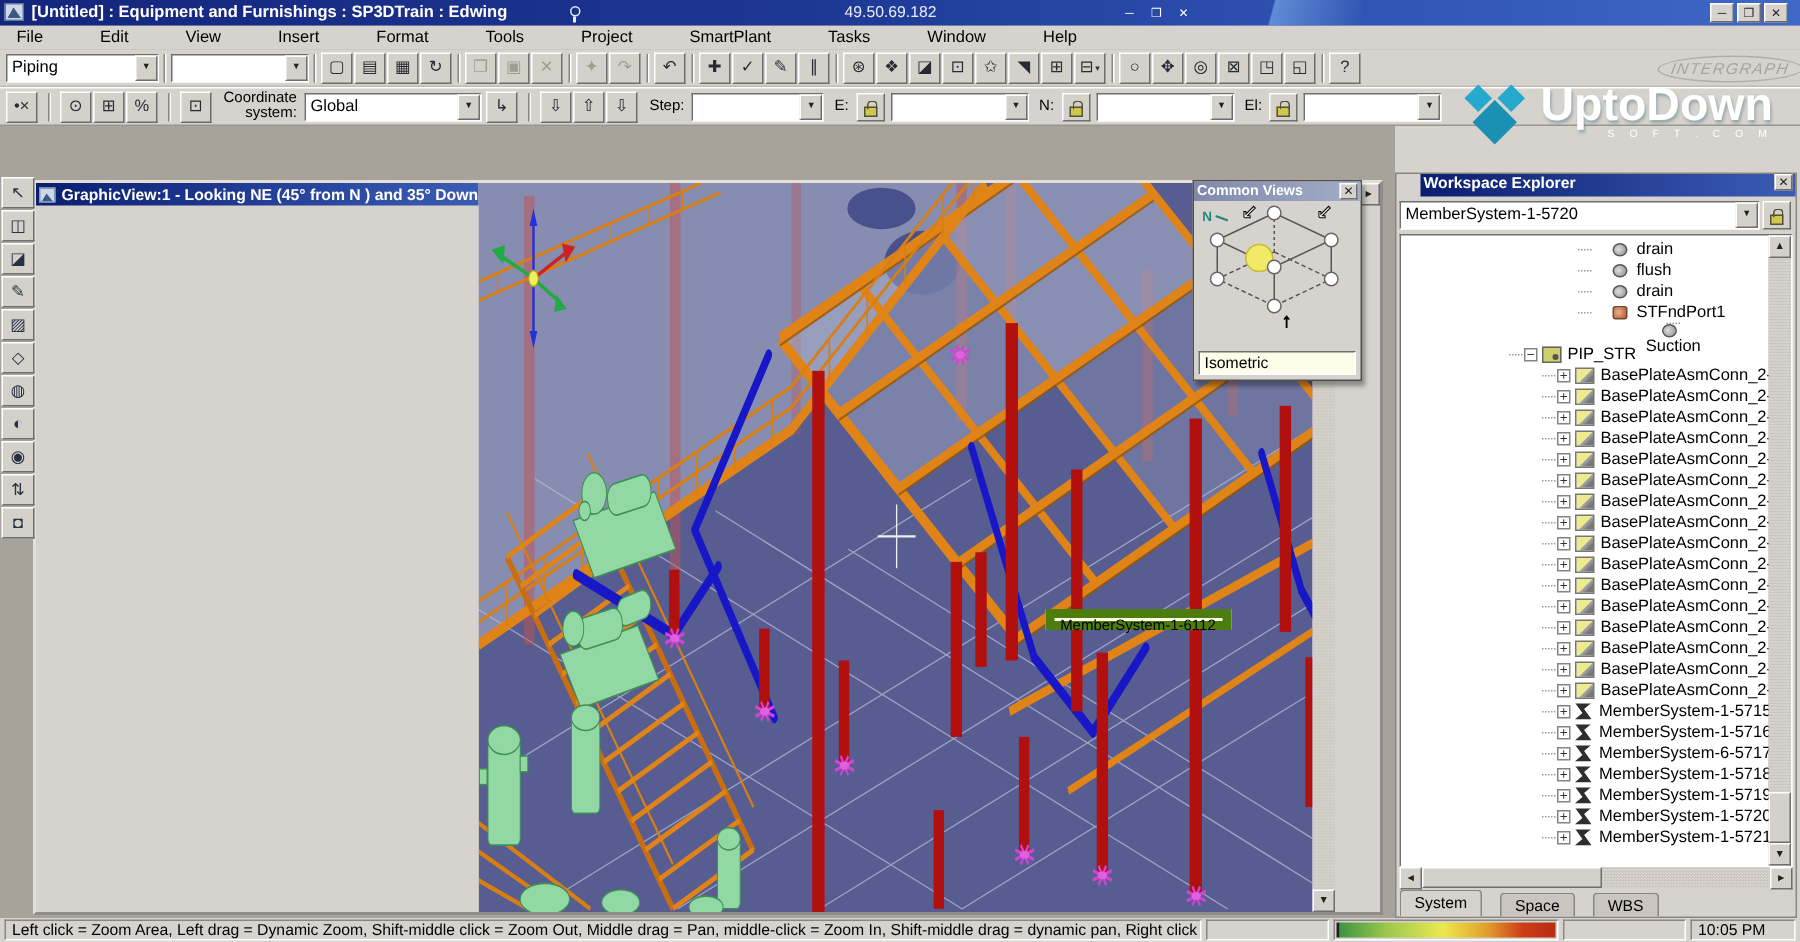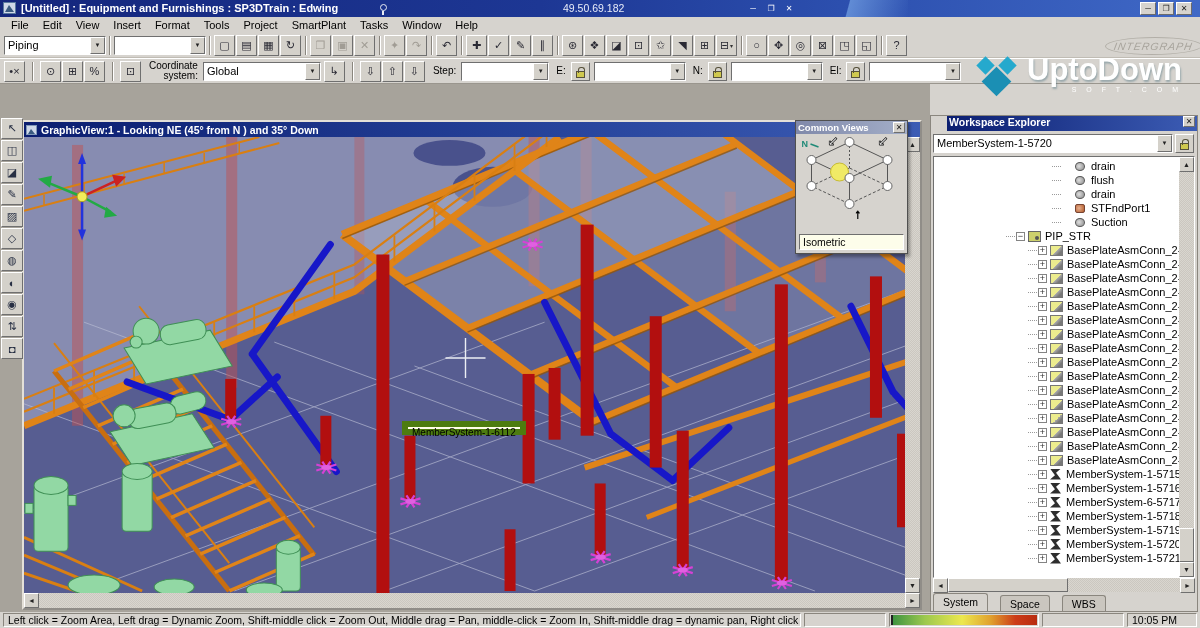--- a/index.html
+++ b/index.html
@@ -17,21 +17,21 @@
   .tb-pin { position:absolute; left:380px; top:4px; width:7px; height:7px; border:1.5px solid #e8ecf4; border-radius:50%; }
   .tb-pin::after { content:""; position:absolute; left:1px; top:6px; width:1.5px; height:4px; background:#e8ecf4; }
   .tb-ip { position:absolute; left:563px; top:2px; font-size:10.5px; color:#e8ecf8; }
   .winctl { position:absolute; top:2px; display:flex; gap:2px; }
   .winctl.inner { left:745px; }
   .winctl.outer { left:1140px; }
   .wbtn { width:16px; height:13px; background:#d6d3ce; border:1px solid; border-color:#fff #6b6b6b #6b6b6b #fff; font-size:8px; line-height:11px; text-align:center; color:#222; }
   .winctl.inner .wbtn { background:transparent; border-color:transparent; color:#fff; font-weight:bold; }
 
   
-  .menubar { position:absolute; left:0; top:17px; width:1200px; height:16px; background:#d6d3ce; display:flex; align-items:center; padding-left:4px; z-index:19; }
+  .menubar { position:absolute; left:0; top:17px; width:1200px; height:16px; background:#d6d3ce; display:flex; align-items:center; padding-left:4px; z-index:19;gap:24px; }
   .menu-item { padding:1px 7px 2px; white-space:nowrap; }
 
   
   .toolbar1 { position:absolute; left:0; top:33px; width:1200px; height:25px; background:#d6d3ce; border-bottom:1px solid #c0bcb4; display:flex; align-items:center; padding-left:4px; z-index:18; }
   .toolbar2 { position:absolute; left:0; top:58px; width:1200px; height:26px; background:#d6d3ce; border-top:1px solid #fff; border-bottom:1px solid #9a968e; display:flex; align-items:center; padding-left:4px; gap:3px; z-index:18; }
   .tbtn { width:21px; height:21px; background:#d4d1ca; border:1px solid; border-color:#fff #6f6f6f #6f6f6f #fff; display:flex; align-items:center; justify-content:center; margin-right:1px; flex:none; }
   .tbtn .glyph { font-size:11px; color:#2a2a34; line-height:1; }
   .tbtn.dis .glyph { color:#a19d95; }
   .tbtn .dd { font-size:6px; margin-left:1px; color:#333; }
   .sep { width:2px; height:19px; border-left:1px solid #8a867e; border-right:1px solid #fff; margin:0 3px; flex:none; }
@@ -57,21 +57,21 @@
   
   .workspace { position:absolute; left:0; top:84px; width:930px; height:528px; background:#a7a39b; }
   .sidearea  { position:absolute; left:930px; top:84px; width:270px; height:528px; background:#d6d3ce; }
 
   
   .left-toolbar { position:absolute; left:1px; top:118px; width:24px; display:flex; flex-direction:column; z-index:5; }
   .ltbtn { width:22px; height:21px; margin-bottom:1px; background:#d4d1ca; border:1px solid; border-color:#fff #6f6f6f #6f6f6f #fff; display:flex; align-items:center; justify-content:center; }
   .ltbtn .glyph { font-size:11px; color:#283044; }
 
   
-  .gview { position:absolute; left:22px; top:120px; width:900px; height:490px; border:2px outset #e4e0d8; background:#d6d3ce; display:flex; flex-direction:column; z-index:4; }
+  .gview { position:absolute; left:22px; top:120px; width:900px; height:490px; border:2px outset #e4e0d8; background:#d6d3ce; display:flex; flex-direction:row; z-index:4; }
   .gv-title { height:15px; background:linear-gradient(90deg,#0b1e70,#27449c 60%,#3c5cb4); color:#fff; display:flex; align-items:center; gap:4px; padding-left:2px; flex:none; }
   .gv-title .txt { font-weight:bold; font-size:10.5px; white-space:nowrap; }
   .gv-icon { width:11px; height:10px; background:#cfd8e8; border:1px solid #8098b8; position:relative; flex:none; }
   .gv-icon::after { content:""; position:absolute; left:1px; bottom:0; border-left:3px solid transparent; border-right:4px solid transparent; border-bottom:5px solid #3a5a80; }
   .gv-body { flex:1; display:flex; min-height:0; }
   .gv-viewport { position:relative; flex:1; overflow:hidden; }
   .gv-viewport svg { position:absolute; left:0; top:0; width:100%; height:100%; }
   .scrollbar-v { width:15px; background:#cdc9c2; display:flex; flex-direction:column; flex:none; }
   .scrollbar-h { height:15px; background:#cdc9c2; display:flex; flex:none; }
   .sbtn { width:15px; height:15px; background:#d4d1ca; border:1px solid; border-color:#fff #6f6f6f #6f6f6f #fff; font-size:7px; line-height:13px; text-align:center; color:#222; flex:none; }
@@ -617,21 +617,21 @@
           <span class="noexpand"></span>
           <span class="ti ti-nozzle"></span>
           <span>drain</span>
         </div>
         <div class="tree-row" style="padding-left: 118px;">
           <span class="tree-dash"></span>
           <span class="noexpand"></span>
           <span class="ti ti-port"></span>
           <span>STFndPort1</span>
         </div>
-        <div class="tree-row" style="padding-left: 118px;">
+        <div class="tree-row" style="padding-left: 118px; flex-direction: column;">
           <span class="tree-dash"></span>
           <span class="noexpand"></span>
           <span class="ti ti-nozzle"></span>
           <span>Suction</span>
         </div>
         <div class="tree-row" style="padding-left: 72px;">
           <span class="tree-dash"></span>
           <span class="expand">−</span>
           <span class="ti ti-folder"></span>
           <span>PIP_STR</span>

